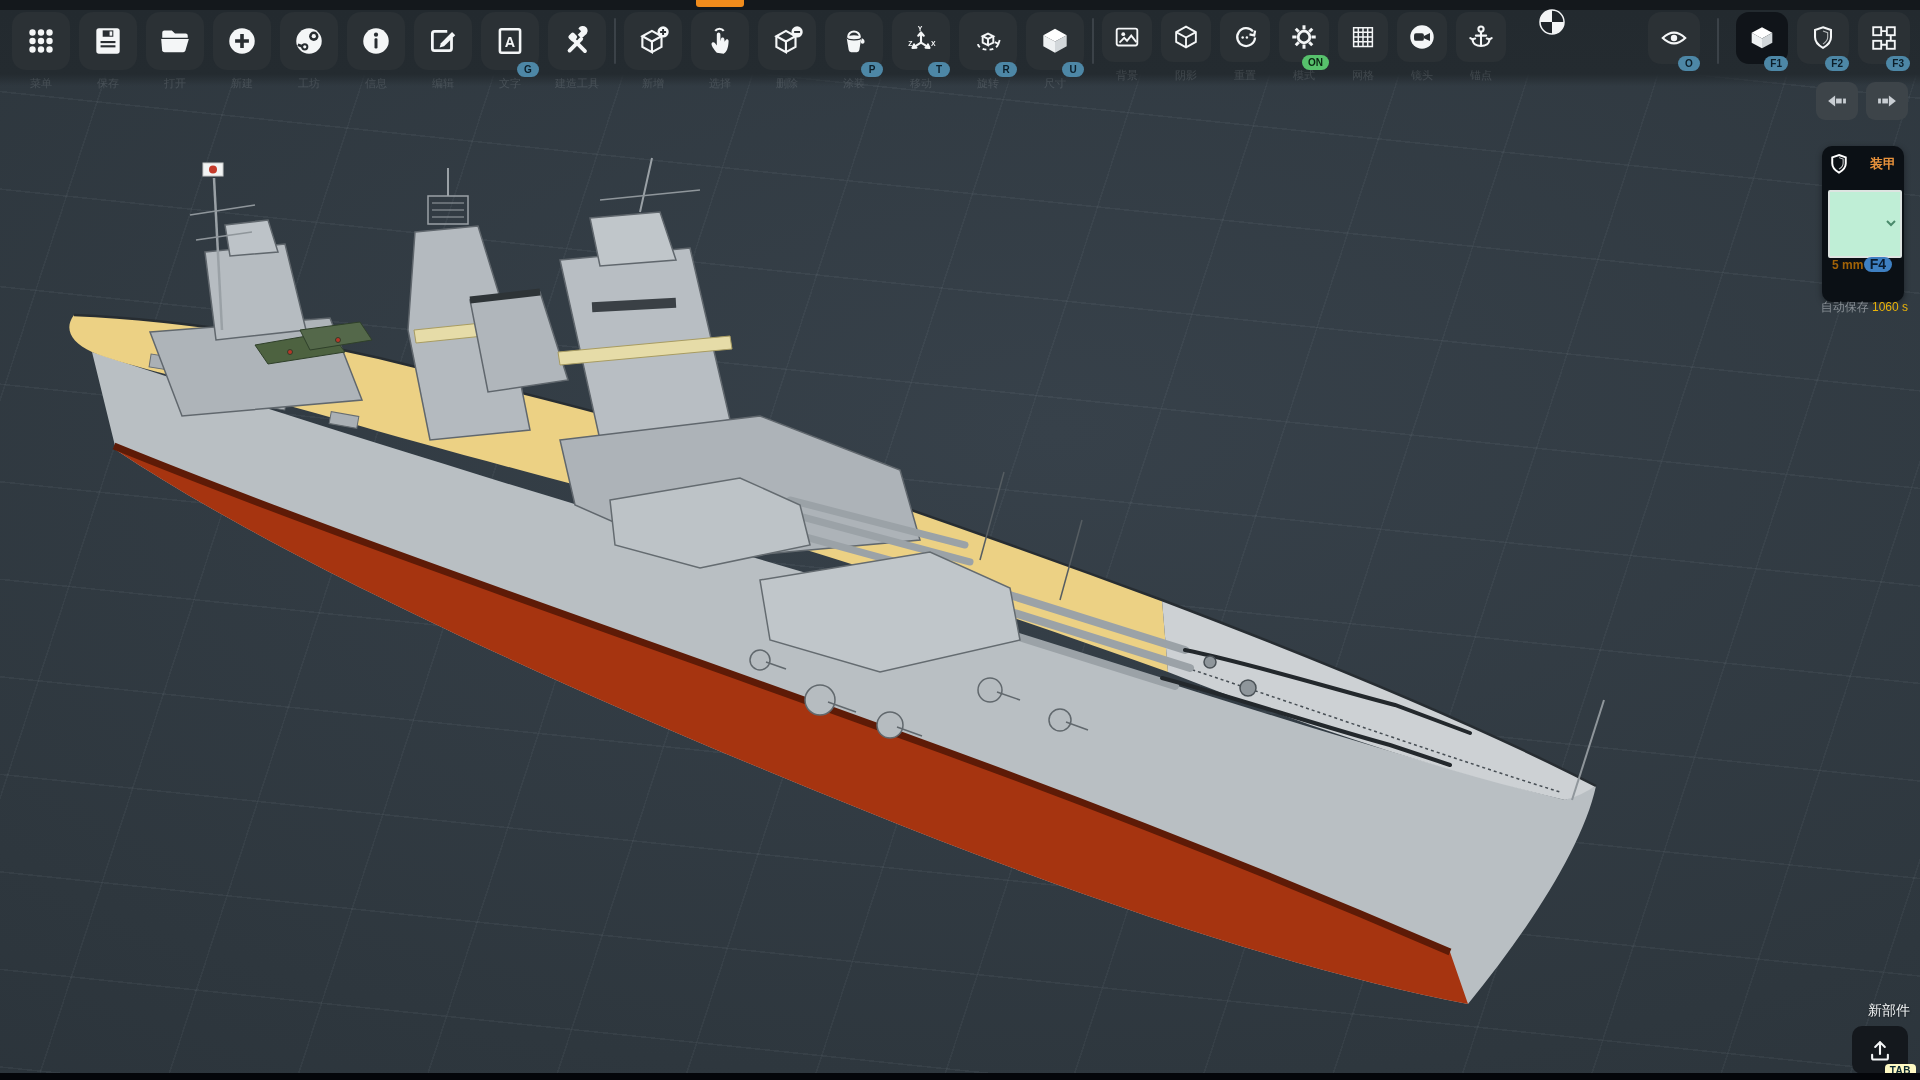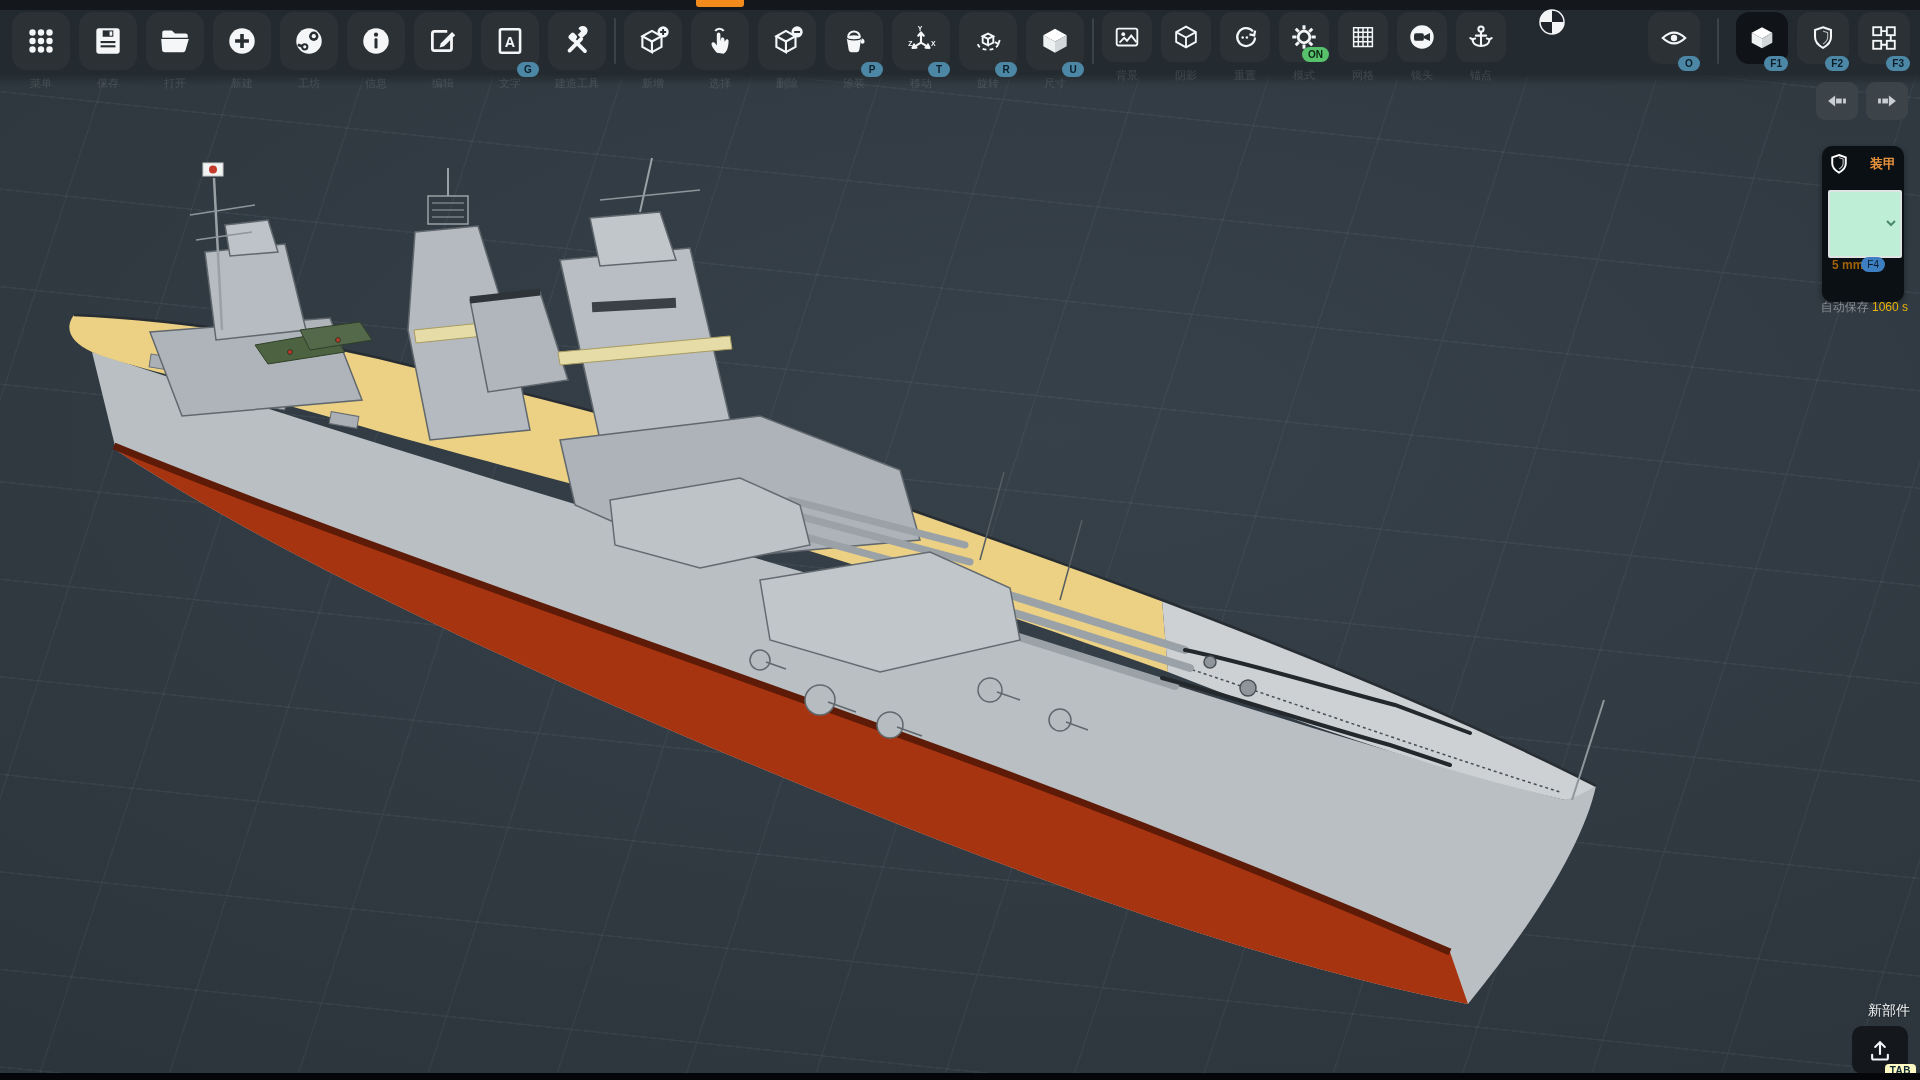--- a/index.html
+++ b/index.html
@@ -21,21 +21,21 @@
   .tbar-flex{position:absolute;top:12px;left:12px;display:flex;align-items:flex-start}
   .group{display:flex;gap:9px}
   .btn{position:relative;display:flex;flex-direction:column;align-items:center;width:58px;cursor:pointer}
   .tile{width:58px;height:58px;border-radius:14px;background:#2b3135;display:flex;align-items:center;justify-content:center}
   .lbl{margin-top:6px;font-size:11px;color:#d9e0e5;opacity:.14;white-space:nowrap;height:13px;pointer-events:none}
   .badge{position:absolute;top:50px;right:0px;min-width:10px;text-align:center;background:#4d87a6;color:#0c1e29;
          font-size:10px;font-weight:bold;line-height:15px;height:15px;padding:0 6px;border-radius:8px;z-index:3}
   .badge.on{background:#57c16c;color:#0b2413}
   .g3 .btn{width:50px}
   .g3 .tile{width:50px;height:50px;border-radius:12px}
-  .g3 .badge{top:35px}
+  .g3 .badge{top:43px}
   .vsep{width:2px;height:46px;background:#3b4248;margin:6px 8px 0 8px;border-radius:1px}
   .btn.active-orange::before{content:"";position:absolute;top:-12px;left:5px;width:48px;height:7px;
         background:#f18c1c;border-radius:0 0 3px 3px}
   .btn.active-dark .tile{background:#101419}
   .right-cluster{position:absolute;top:12px;right:10px;display:flex;gap:9px}
   .right-cluster .btn{width:52px}
   .right-cluster .tile{width:52px;height:52px;border-radius:13px}
   .right-cluster .badge{top:44px}
   .pivot{position:absolute;top:8px;left:1538px;width:28px;height:28px;cursor:pointer}
 
@@ -45,21 +45,21 @@
 
   
   .armor-panel{position:absolute;left:1822px;top:146px;width:82px;height:156px;background:#0b1015;border-radius:10px;
         box-shadow:0 2px 6px rgba(0,0,0,.4)}
   .ap-head{display:flex;justify-content:space-between;align-items:flex-start;padding:5px 8px 0 5px}
   .ap-title{color:#e8923c;font-size:13px;font-weight:bold;margin-top:4px}
   .swatch{position:absolute;left:6px;top:44px;width:70px;height:64px;background:#bfeed6;
         border:2px solid #dde4e1;border-radius:2px;cursor:pointer}
   .swatch .chev{position:absolute;right:2px;top:24px}
   .ap-th{position:absolute;left:10px;top:112px;color:#a16207;font-weight:bold;font-size:12px}
-  .ap-f4{position:absolute;right:19px;top:111px;background:#3e7fc1;color:#0a1b2e;font-size:10px;font-weight:normal;
+  .ap-f4{position:absolute;right:12px;top:111px;background:#3e7fc1;color:#0a1b2e;font-size:14px;font-weight:bold;
         line-height:15px;height:15px;padding:0 6px;border-radius:8px}
 
   .autosave{position:absolute;top:299px;right:12px;font-size:12px;color:#878e94}
   .autosave .val{color:#eab308}
 
   
   .newpart{position:absolute;right:10px;top:1002px;width:120px;text-align:right}
   .np-label{color:#f4f7f8;font-size:14px;text-shadow:0 1px 2px rgba(0,0,0,.6)}
   .np-btn{position:relative;margin:6px 2px 0 auto;width:56px;height:48px;border-radius:10px;background:#14181d;
         display:flex;align-items:center;justify-content:center;cursor:pointer}

